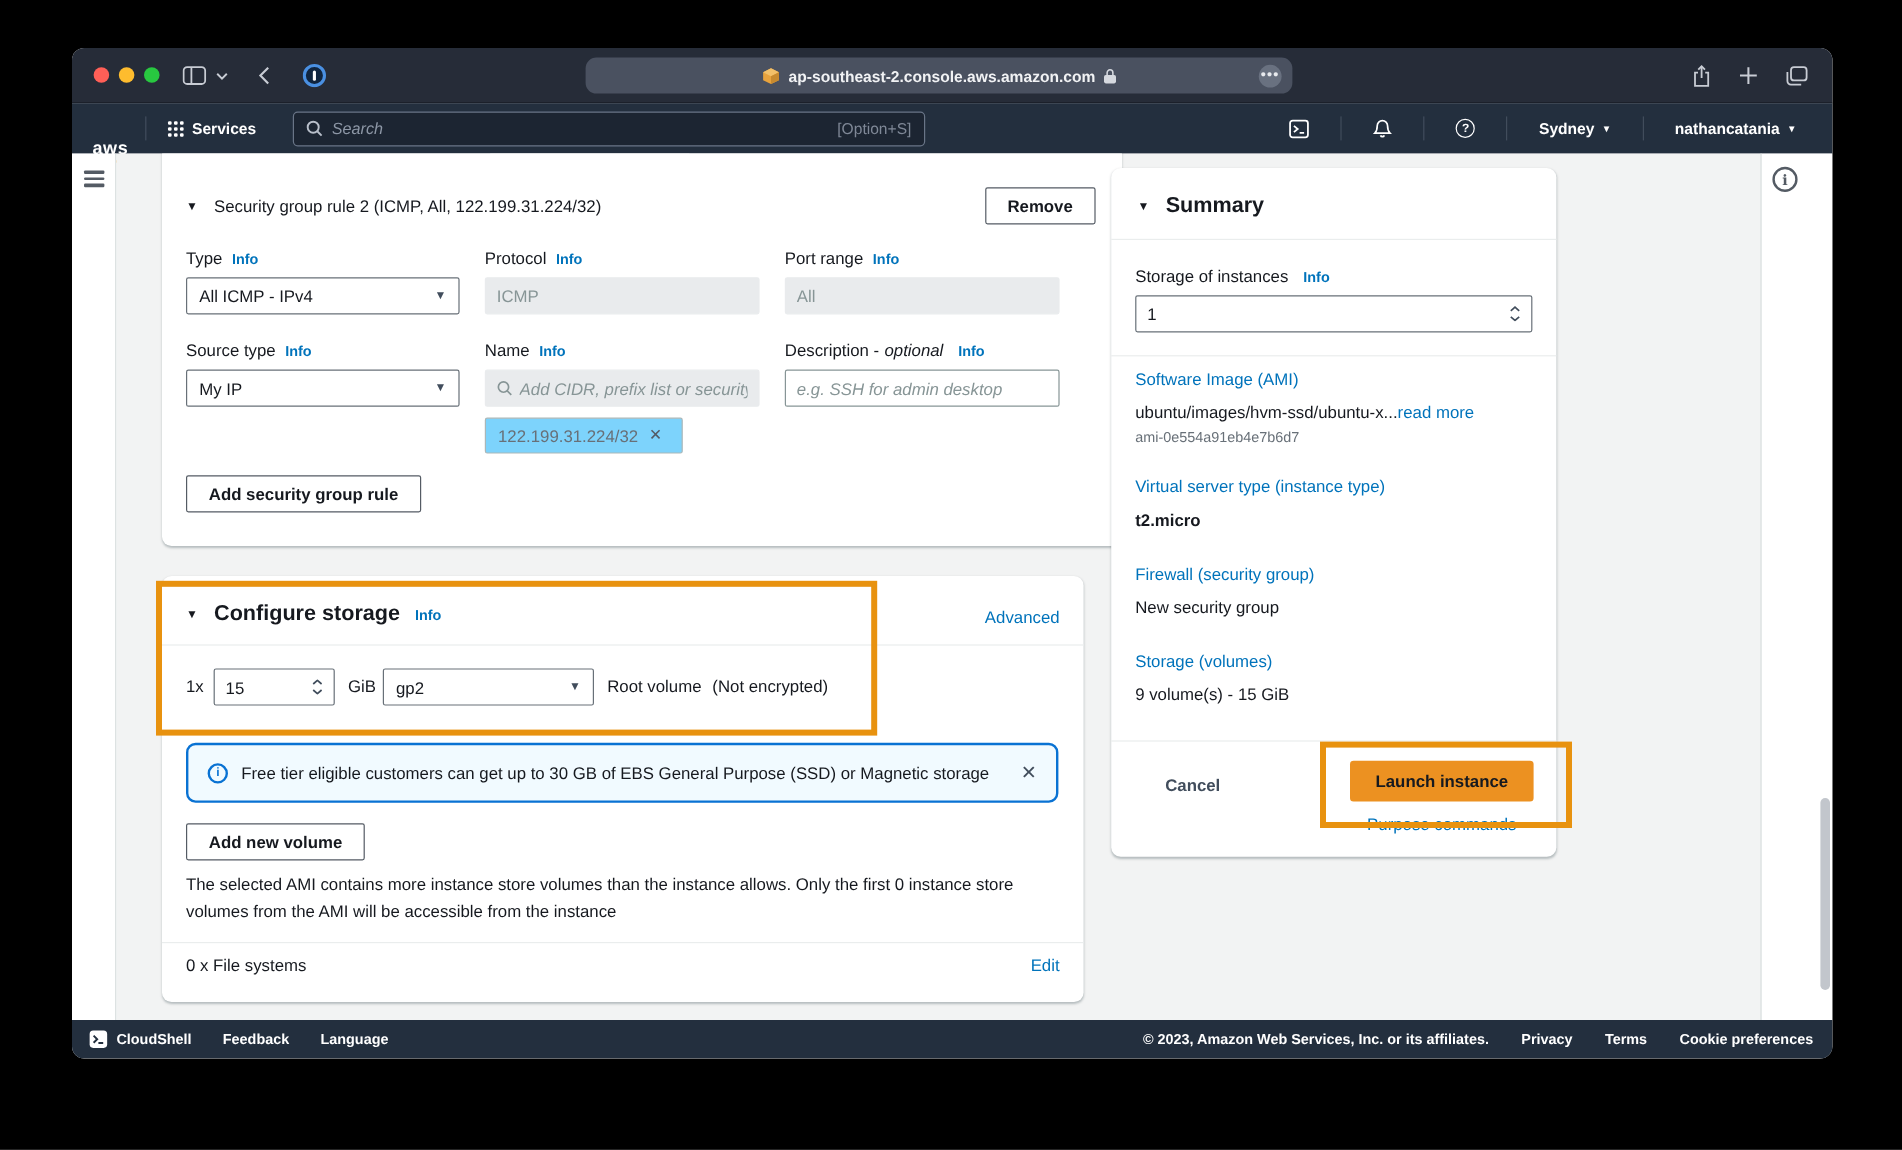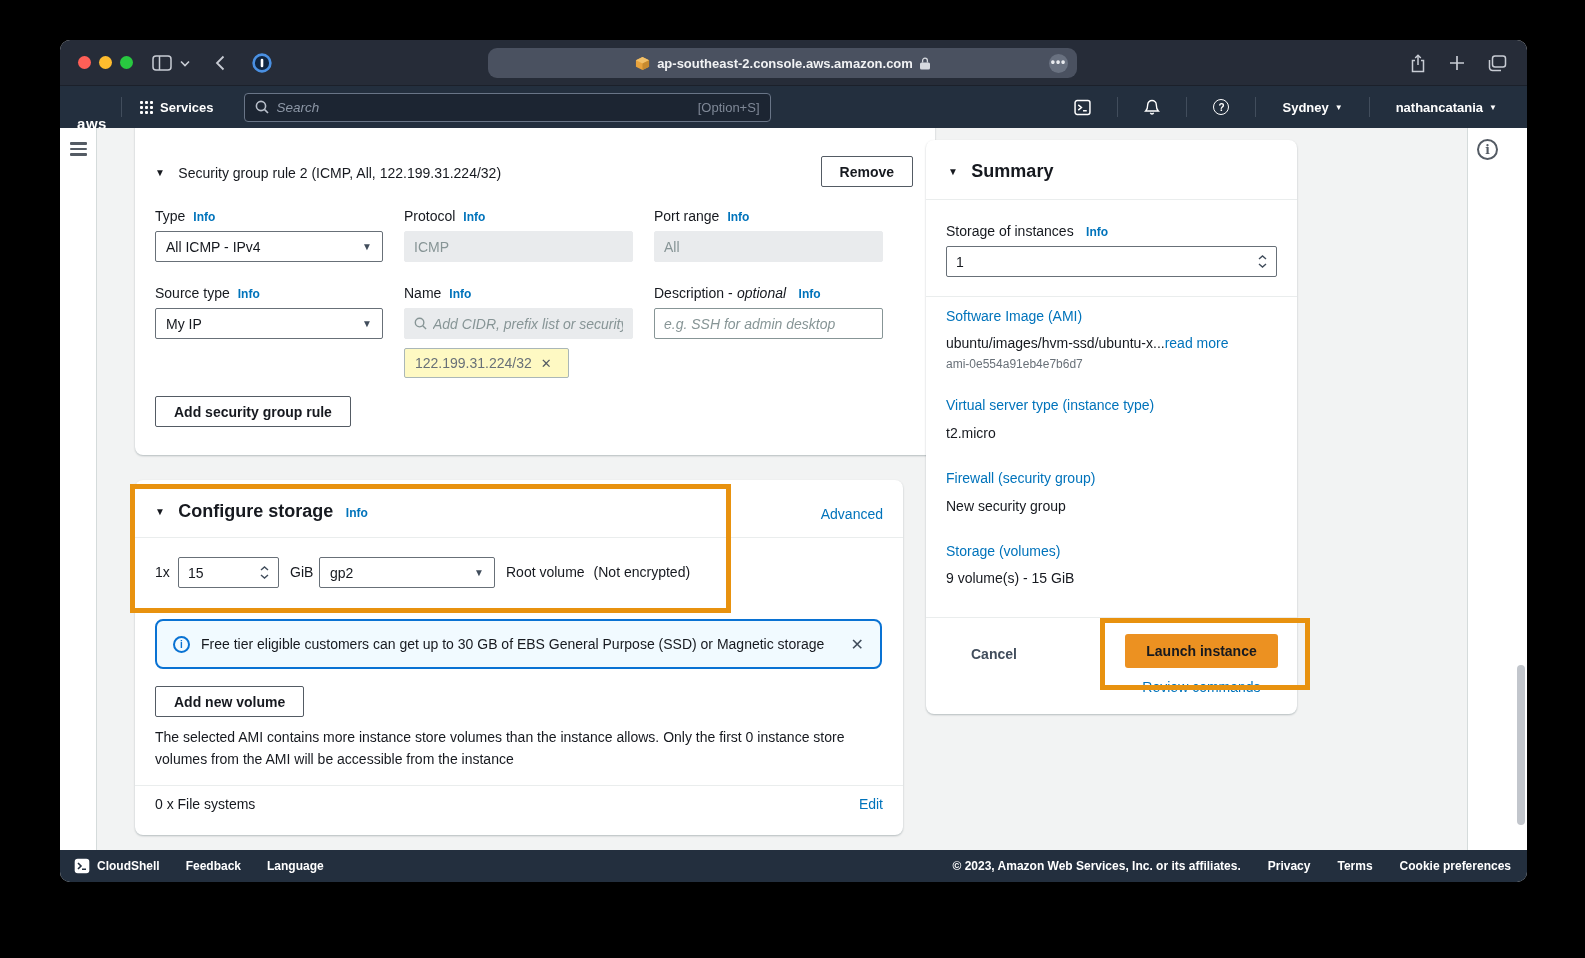--- a/index.html
+++ b/index.html
@@ -67,21 +67,21 @@
     display:flex; align-items:center; padding:0 10px; font-size:14px; color:#16191f; cursor:pointer; }
   .selectbox .sel-caret { margin-left:auto; font-size:10px; color:#414d5c; }
   .txtinput { position:absolute; height:31px; border:1px solid #879596; border-radius:2px; background:#fff;
     display:flex; align-items:center; padding:0 9px; gap:6px; }
   .txtinput input { border:none; outline:none; background:transparent; font-family:inherit; font-size:14px; color:#16191f; width:100%; }
   .txtinput input::placeholder { color:#879596; font-style:italic; }
   .txtinput.disabled { background:#e9ebed; border-color:#e9ebed; }
   .txtinput.disabled input { color:#879596; }
   .stepper { margin-left:auto; display:flex; flex-direction:column; gap:3px; align-items:center; }
 
-  .token { position:absolute; height:30px; border:1px solid #aab7b8; border-radius:2px; background:#fef9c3;
+  .token { position:absolute; height:30px; border:1px solid #aab7b8; border-radius:2px; background:#7dd3fc;
     display:flex; align-items:center; gap:9px; padding:0 10px; font-size:14px; color:#687078; }
   .token .x { color:#545b64; font-size:13px; cursor:pointer; }
 
   .alert { position:absolute; border:2px solid #0972d3; border-radius:8px; background:#f1faff;
     display:flex; align-items:center; padding:0 16px; gap:11px; }
   .alert-i { width:17px; height:17px; flex:none; border:2px solid #0972d3; border-radius:50%; color:#0972d3;
     font-size:10px; font-weight:700; display:flex; align-items:center; justify-content:center; }
   .alert-text { font-size:14px; color:#16191f; flex:1; }
   .alert-x { color:#414d5c; font-size:16px; cursor:pointer; margin-left:8px; }
 
@@ -372,32 +372,32 @@
         </div>
         <div class="divider" style="top:156px;"></div>
 
         <span class="sumhead" style="top:168px;">Software Image (AMI)</span>
         <div class="abs" style="left:20px; top:195px; font-size:14px; color:#16191f;">
           <span>ubuntu/images/hvm-ssd/ubuntu-x...</span><span class="bluelink">read more</span>
         </div>
         <span class="abs" style="left:20px; top:217px; font-size:12px; color:#687078;">ami-0e554a91eb4e7b6d7</span>
 
         <span class="sumhead" style="top:257px;">Virtual server type (instance type)</span>
-        <span class="sumval" style="top:285px;">t2.micro</span>
+        <span class="sumval" style="top:285px;font-weight:bold;">t2.micro</span>
 
         <span class="sumhead" style="top:330px;">Firewall (security group)</span>
         <span class="sumval" style="top:358px;">New security group</span>
 
         <span class="sumhead" style="top:403px;">Storage (volumes)</span>
         <span class="sumval" style="top:430px;">9 volume(s) - 15 GiB</span>
 
         <div class="abs" style="left:0; right:0; bottom:0; height:97px; border-top:1px solid #eaeded;">
           <span class="abs" style="left:45px; top:28px; font-size:14px; font-weight:700; color:#414d5c; cursor:pointer;">Cancel</span>
           <button class="launch-btn" style="left:199px; top:16px; width:153px; height:34px;">Launch instance</button>
-          <span class="bluelink abs" style="left:199px; top:61px; width:153px; text-align:center;">Review commands</span>
+          <span class="bluelink abs" style="left:199px; top:61px; width:153px; text-align:center;">Purpose commands</span>
         </div>
       </div>
 
       <div class="annotation" style="left:33px; top:356px; width:601px; height:129px;"></div>
       <div class="annotation" style="left:1003px; top:490px; width:210px; height:72px;"></div>
     </div>
 
     <div class="rightrail">
       <span class="infocircle">i</span>
       <div class="scrollthumb"></div>

